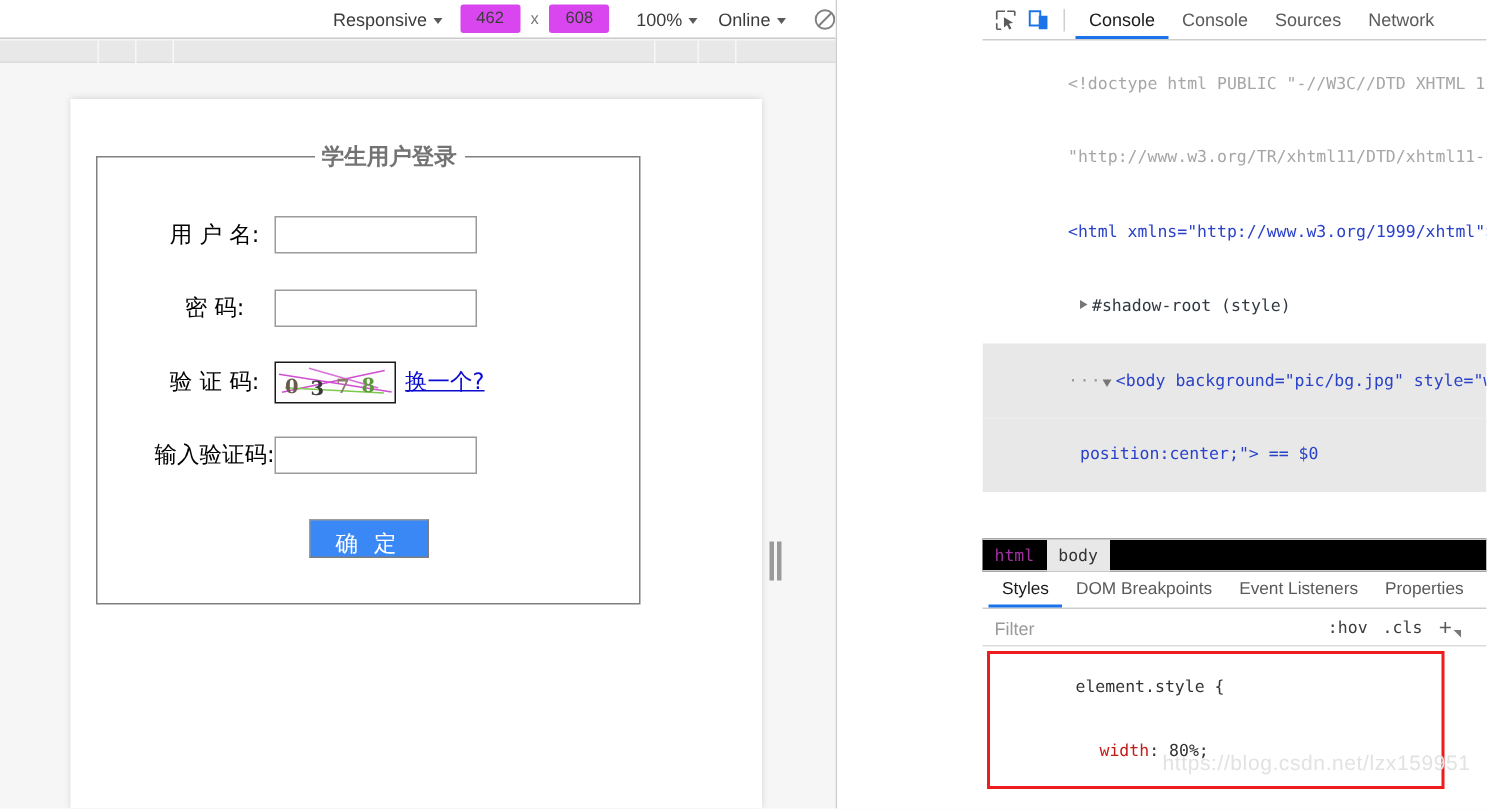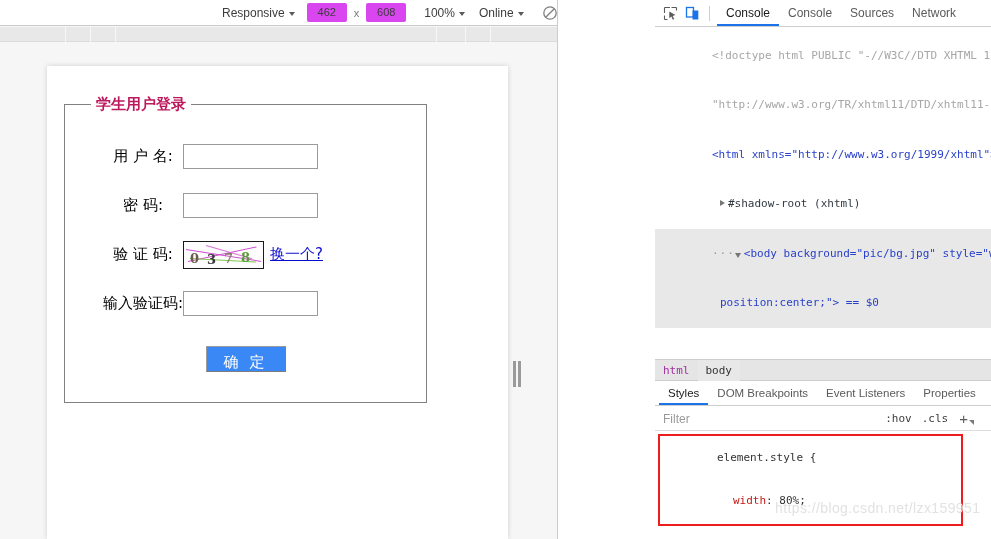--- a/index.html
+++ b/index.html
@@ -93,23 +93,24 @@
   #page-root { position: absolute; left: 0; top: 0; width: 461px; height: 473px; }
 
   fieldset#login-box {
     position: absolute; left: 17px; top: 29px;
     width: 363px; height: 308px;
     border: 1px solid #808080;
     margin: 0; padding: 0;
     background: transparent;
   }
   fieldset#login-box > legend {
-    margin-left: 26px; padding: 0 5px;
-    font-size: 15px; font-weight: bold; color: #be185d;
+    margin-left: 14px; padding: 0 5px;
+    font-size: 15px; font-weight: bold; color: #737373;
     font-family: "DejaVu Sans", sans-serif;
+    text-align: center;
   }
   table#login-table {
     border-collapse: separate; border-spacing: 0;
     margin: 18px 0 0 38px; font-size: 15px; color: #000;
   }
   table#login-table td { padding: 0; vertical-align: middle; }
   td.lbl {
     text-align: center; padding-right: 13px; height: 49px;
     white-space: nowrap; font-family: "DejaVu Sans", sans-serif;
     font-size: 15px; letter-spacing: 0px;
@@ -196,21 +197,21 @@
     border-bottom: none; top: 1px;
   }
   .ellipsis-badge { color: #999; letter-spacing: 1px; }
 
   
   #dt-breadcrumb {
     position: absolute; left: 0; top: 359px;
     width: 336px; height: 22px;
     border-top: 1px solid #cdcdcd; border-bottom: 1px solid #cdcdcd;
     display: flex; align-items: center;
-    background: #e5e5e5; font-size: 11px;
+    background: #000000; font-size: 11px;
     font-family: "DejaVu Sans Mono", monospace;
   }
   .crumb { padding: 0 8px; height: 21px; line-height: 21px; cursor: pointer; color: #a031a0; }
   .crumb.current { background: #e8e8e8; color: #333; }
 
   
   #styles-tabbar {
     position: absolute; left: 0; top: 382px;
     width: 336px; height: 24px;
     display: flex; align-items: center;
@@ -406,21 +407,21 @@
       <div class="node">
         <span class="tok-doctype">&lt;!doctype html PUBLIC "-//W3C//DTD XHTML 1.0 Tran</span>
       </div>
       <div class="node">
         <span class="tok-doctype">"http://www.w3.org/TR/xhtml11/DTD/xhtml11-transitio</span>
       </div>
       <div class="node">
         <span class="tok-val">&lt;html xmlns="http://www.w3.org/1999/xhtml"&gt;</span>
       </div>
       <div class="node" style="padding-left:12px">
-        <span class="arrow"></span><span class="tok-text">#shadow-root (xhtml)</span>
+        <span class="arrow"></span><span class="tok-text">#shadow-root (style)</span>
       </div>
       <div class="node selected">
         <span class="ellipsis-badge">···</span><span class="arrow open"></span><span class="tok-val">&lt;body background="pic/bg.jpg" style="width:80%;</span>
       </div>
       <div class="node selected" style="padding-left:12px">
         <span class="tok-val">position:center;"&gt; == $0</span>
       </div>
 
     </div>
 

